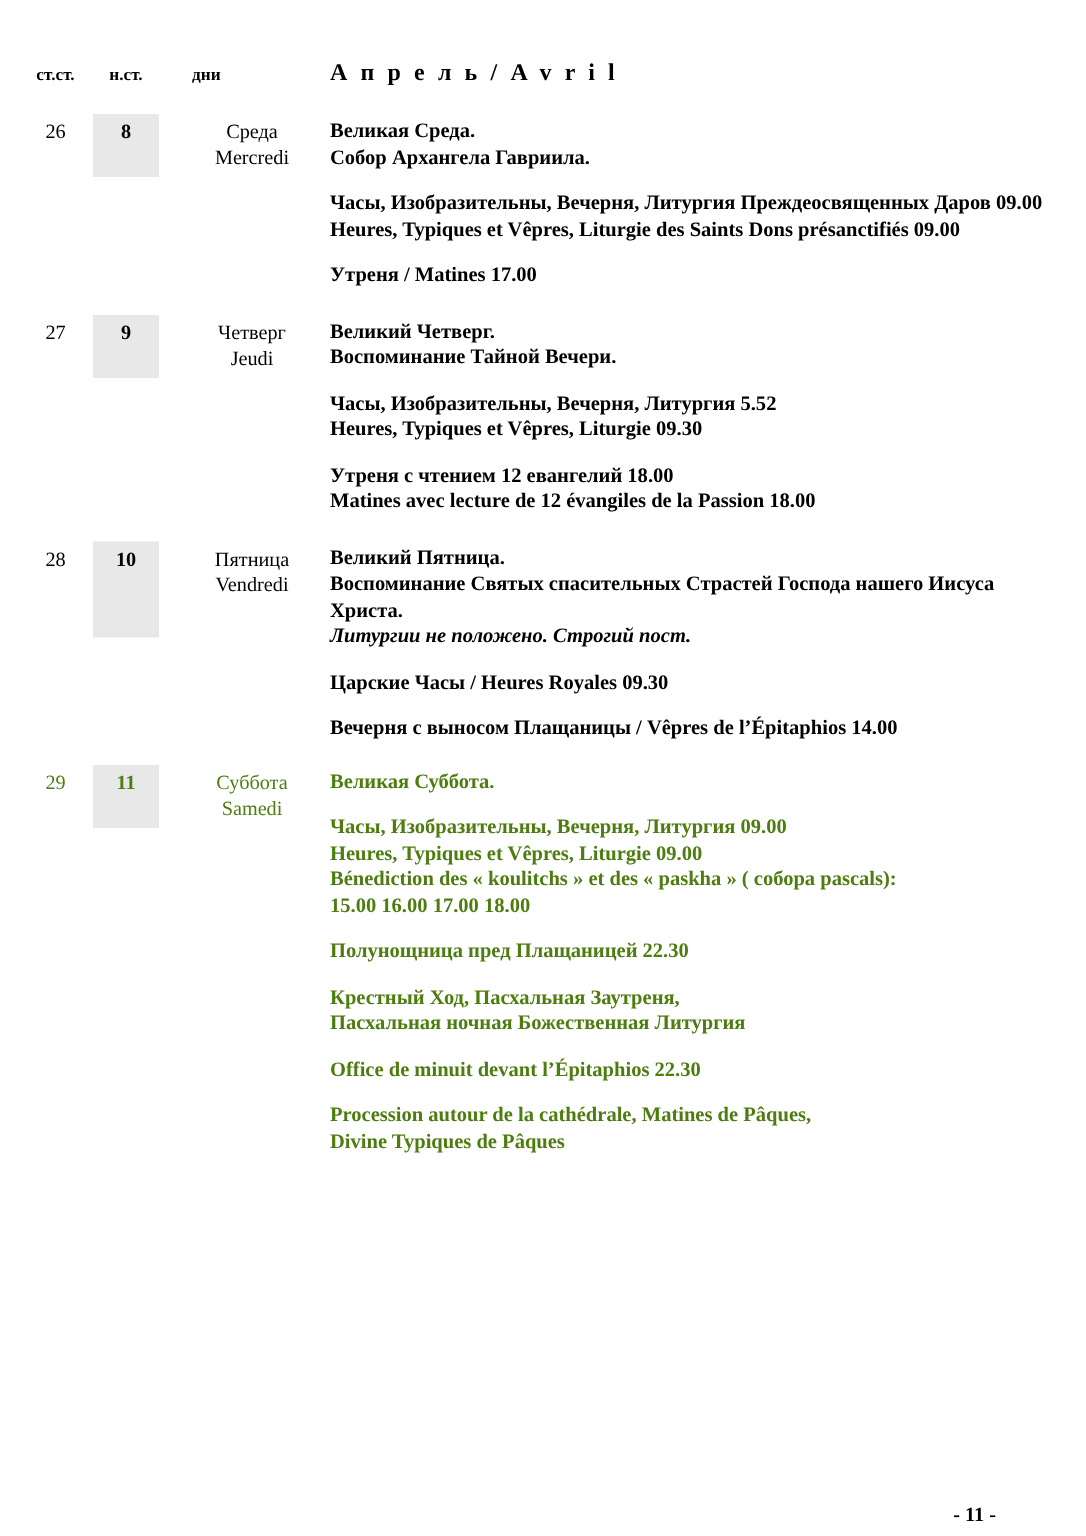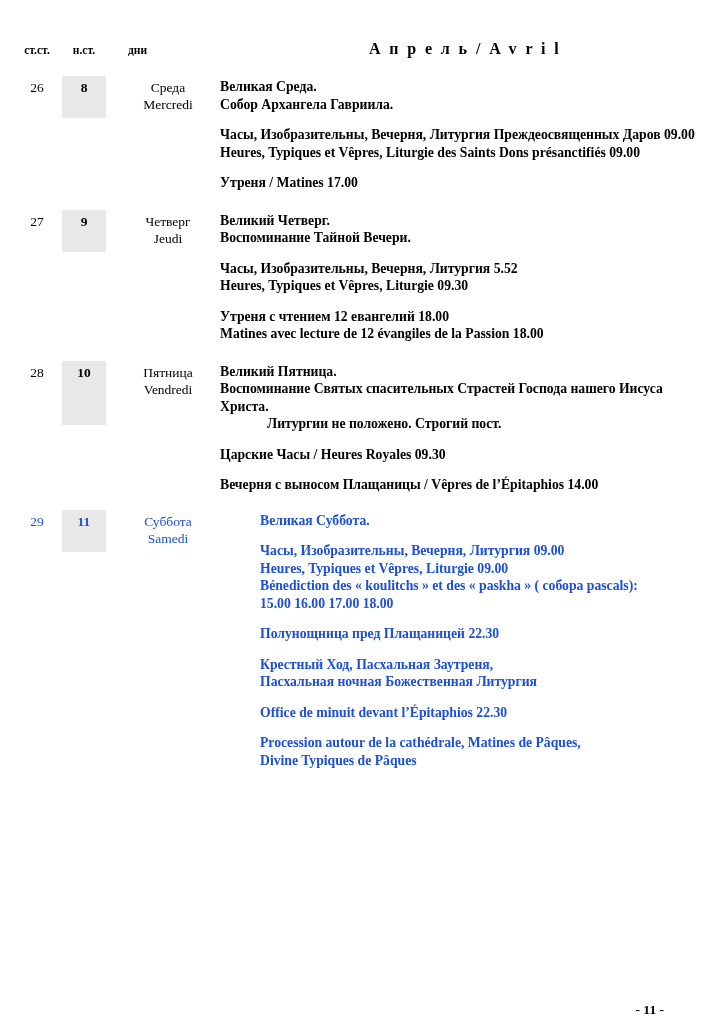--- a/index.html
+++ b/index.html
@@ -54,21 +54,21 @@
     width: 70px;
     text-align: left;
     font-size: 11.5px;
     font-weight: bold;
   }
   .hdr-month {
     position: absolute;
     left: 220px;
     right: 14px;
     top: 0px;
-    text-align: center;
+    text-align: left;
     font-size: 16px;
     font-weight: bold;
     letter-spacing: 2.4px;
   }
 
   
   .day-block {
     position: relative;
     padding-left: 0;
   }
@@ -115,30 +115,29 @@
     padding-top: 4px;
   }
   .col-body p {
     margin: 0;
     font-weight: bold;
   }
   .col-body p.gap {
     margin-top: 13px;
   }
   .col-body p.ital {
-    font-weight: bold;
-    margin-left: 47px;
+    font-style: italic;
+    font-weight: bold;
   }
   .col-body p.just {
     text-align: justify;
   }
 
   .red {
-    color: #1d4ed8;
-    padding-left: 40px;
+    color: #4d7c0f;
   }
 
   
   #block-1 { margin-top: 6px; }
   #block-2 { margin-top: 16px; }
   #block-3 { margin-top: 16px; }
   #block-4 { margin-top: 14px; }
 
   .page-number {
     position: absolute;

